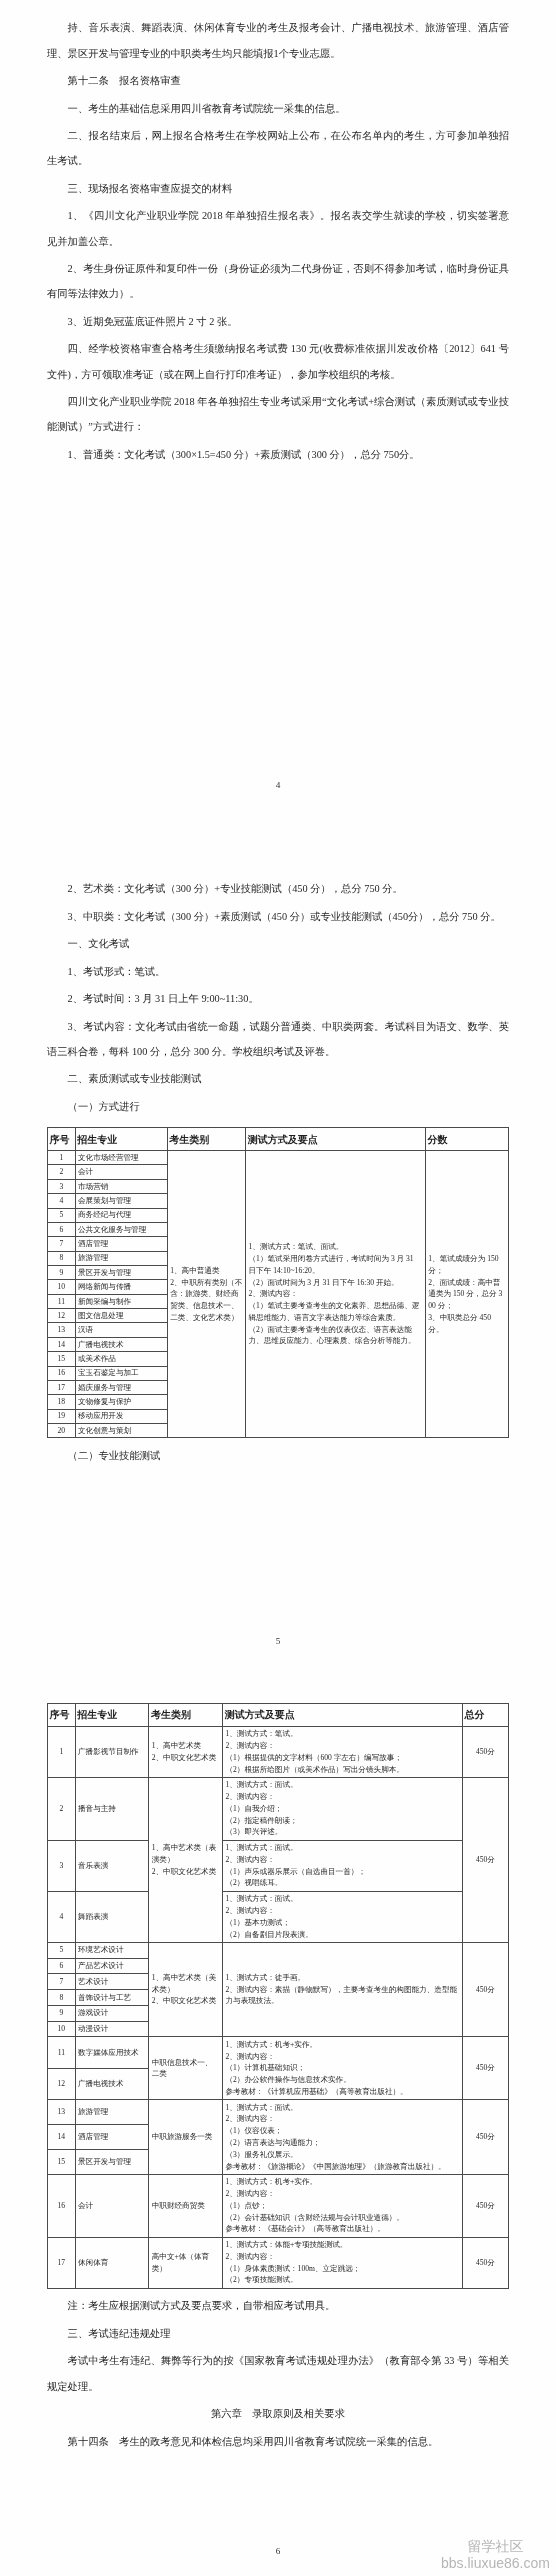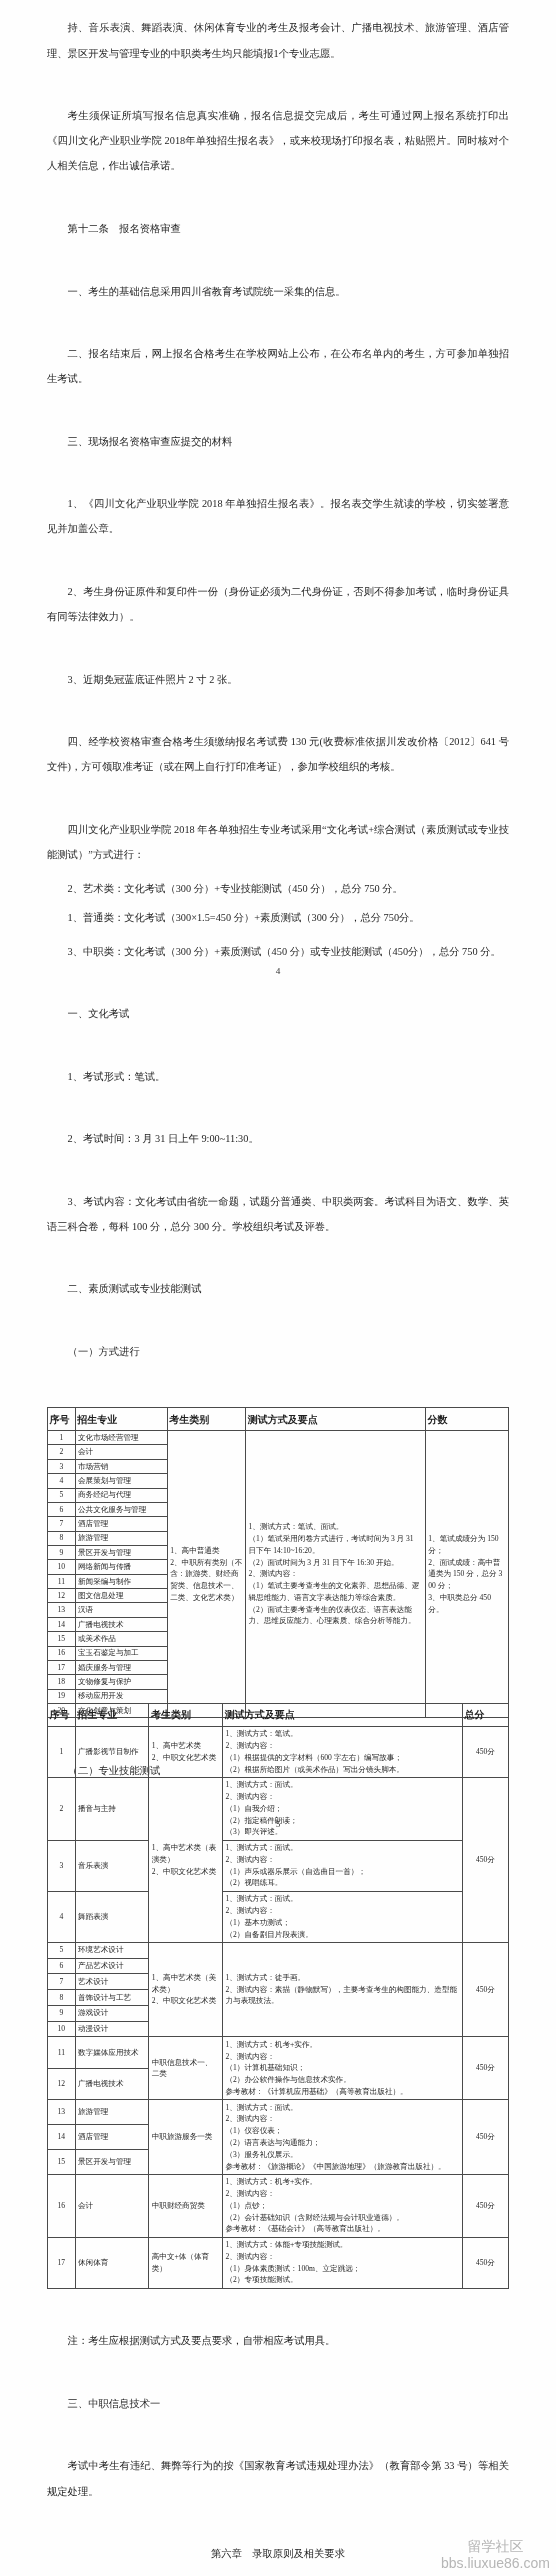--- a/index.html
+++ b/index.html
@@ -8,21 +8,20 @@
     font-family:"Liberation Serif","DejaVu Serif",serif;
     color:#1f1f1f;
   }
   .doc{width:556px;margin:0 auto;background:#fefefe;}
   .page{
     box-sizing:border-box;
     padding-left:47px;
     padding-right:47px;
     display:flex;
     flex-direction:column;
-    gap:35px;
   }
   .page-1{height:810px;padding-top:15.3px;}
   .page-2{height:856px;padding-top:66px;}
   .page-3{height:910px;padding-top:31px;position:relative;}
   p{
     margin:0 0 2.3px 0;
     font-size:10.3px;
     line-height:2.45;
     text-indent:2em;
     text-align:justify;
@@ -73,21 +72,20 @@
     font-family:"Liberation Sans","DejaVu Sans",sans-serif;
   }
 </style>
 </head>
 <body>
 
 <div class="doc">
 
   <div class="page page-1">
     <p>持、音乐表演、舞蹈表演、休闲体育专业的考生及报考会计、广播电视技术、旅游管理、酒店管理、景区开发与管理专业的中职类考生均只能填报1个专业志愿。</p>
-    <p>考生须保证所填写报名信息真实准确，报名信息提交完成后，考生可通过网上报名系统打印出《四川文化产业职业学院 2018年单独招生报名表》，或来校现场打印报名表，粘贴照片。同时核对个人相关信息，作出诚信承诺。</p>
     <p class="bold">第十二条　报名资格审查</p>
     <p>一、考生的基础信息采用四川省教育考试院统一采集的信息。</p>
     <p>二、报名结束后，网上报名合格考生在学校网站上公布，在公布名单内的考生，方可参加单独招生考试。</p>
     <p>三、现场报名资格审查应提交的材料</p>
     <p>1、《四川文化产业职业学院 2018 年单独招生报名表》。报名表交学生就读的学校，切实签署意见并加盖公章。</p>
     <p>2、考生身份证原件和复印件一份（身份证必须为二代身份证，否则不得参加考试，临时身份证具有同等法律效力）。</p>
     <p>3、近期免冠蓝底证件照片 2 寸 2 张。</p>
     <p>四、经学校资格审查合格考生须缴纳报名考试费 130 元(收费标准依据川发改价格〔2012〕641 号文件)，方可领取准考证（或在网上自行打印准考证），参加学校组织的考核。</p>
     <p>四川文化产业职业学院 2018 年各单独招生专业考试采用“文化考试+综合测试（素质测试或专业技能测试）”方式进行：</p>
     <p>1、普通类：文化考试（300×1.5=450 分）+素质测试（300 分），总分 750分。</p>
@@ -368,21 +366,21 @@
           <td class="pre">1、测试方式：体能+专项技能测试。
 2、测试内容：
 （1）身体素质测试：100m、立定跳远；
 （2）专项技能测试。</td>
           <td class="t-center">450分</td>
         </tr>
       </tbody>
     </table>
 
     <p>注：考生应根据测试方式及要点要求，自带相应考试用具。</p>
-    <p class="bold">三、中职信息技术一</p>
+    <p class="bold">三、考试违纪违规处理</p>
     <p>考试中考生有违纪、舞弊等行为的按《国家教育考试违规处理办法》（教育部令第 33 号）等相关规定处理。</p>
     <p class="bold center">第六章　录取原则及相关要求</p>
     <p><span class="bold">第十四条　</span><span>考生的政考意见和体检信息均采用四川省教育考试院统一采集的信息。</span></p>
 
     <div class="page-number">6</div>
 
     <div class="watermark">
       <div>留学社区</div>
       <div>bbs.liuxue86.com</div>
     </div>

